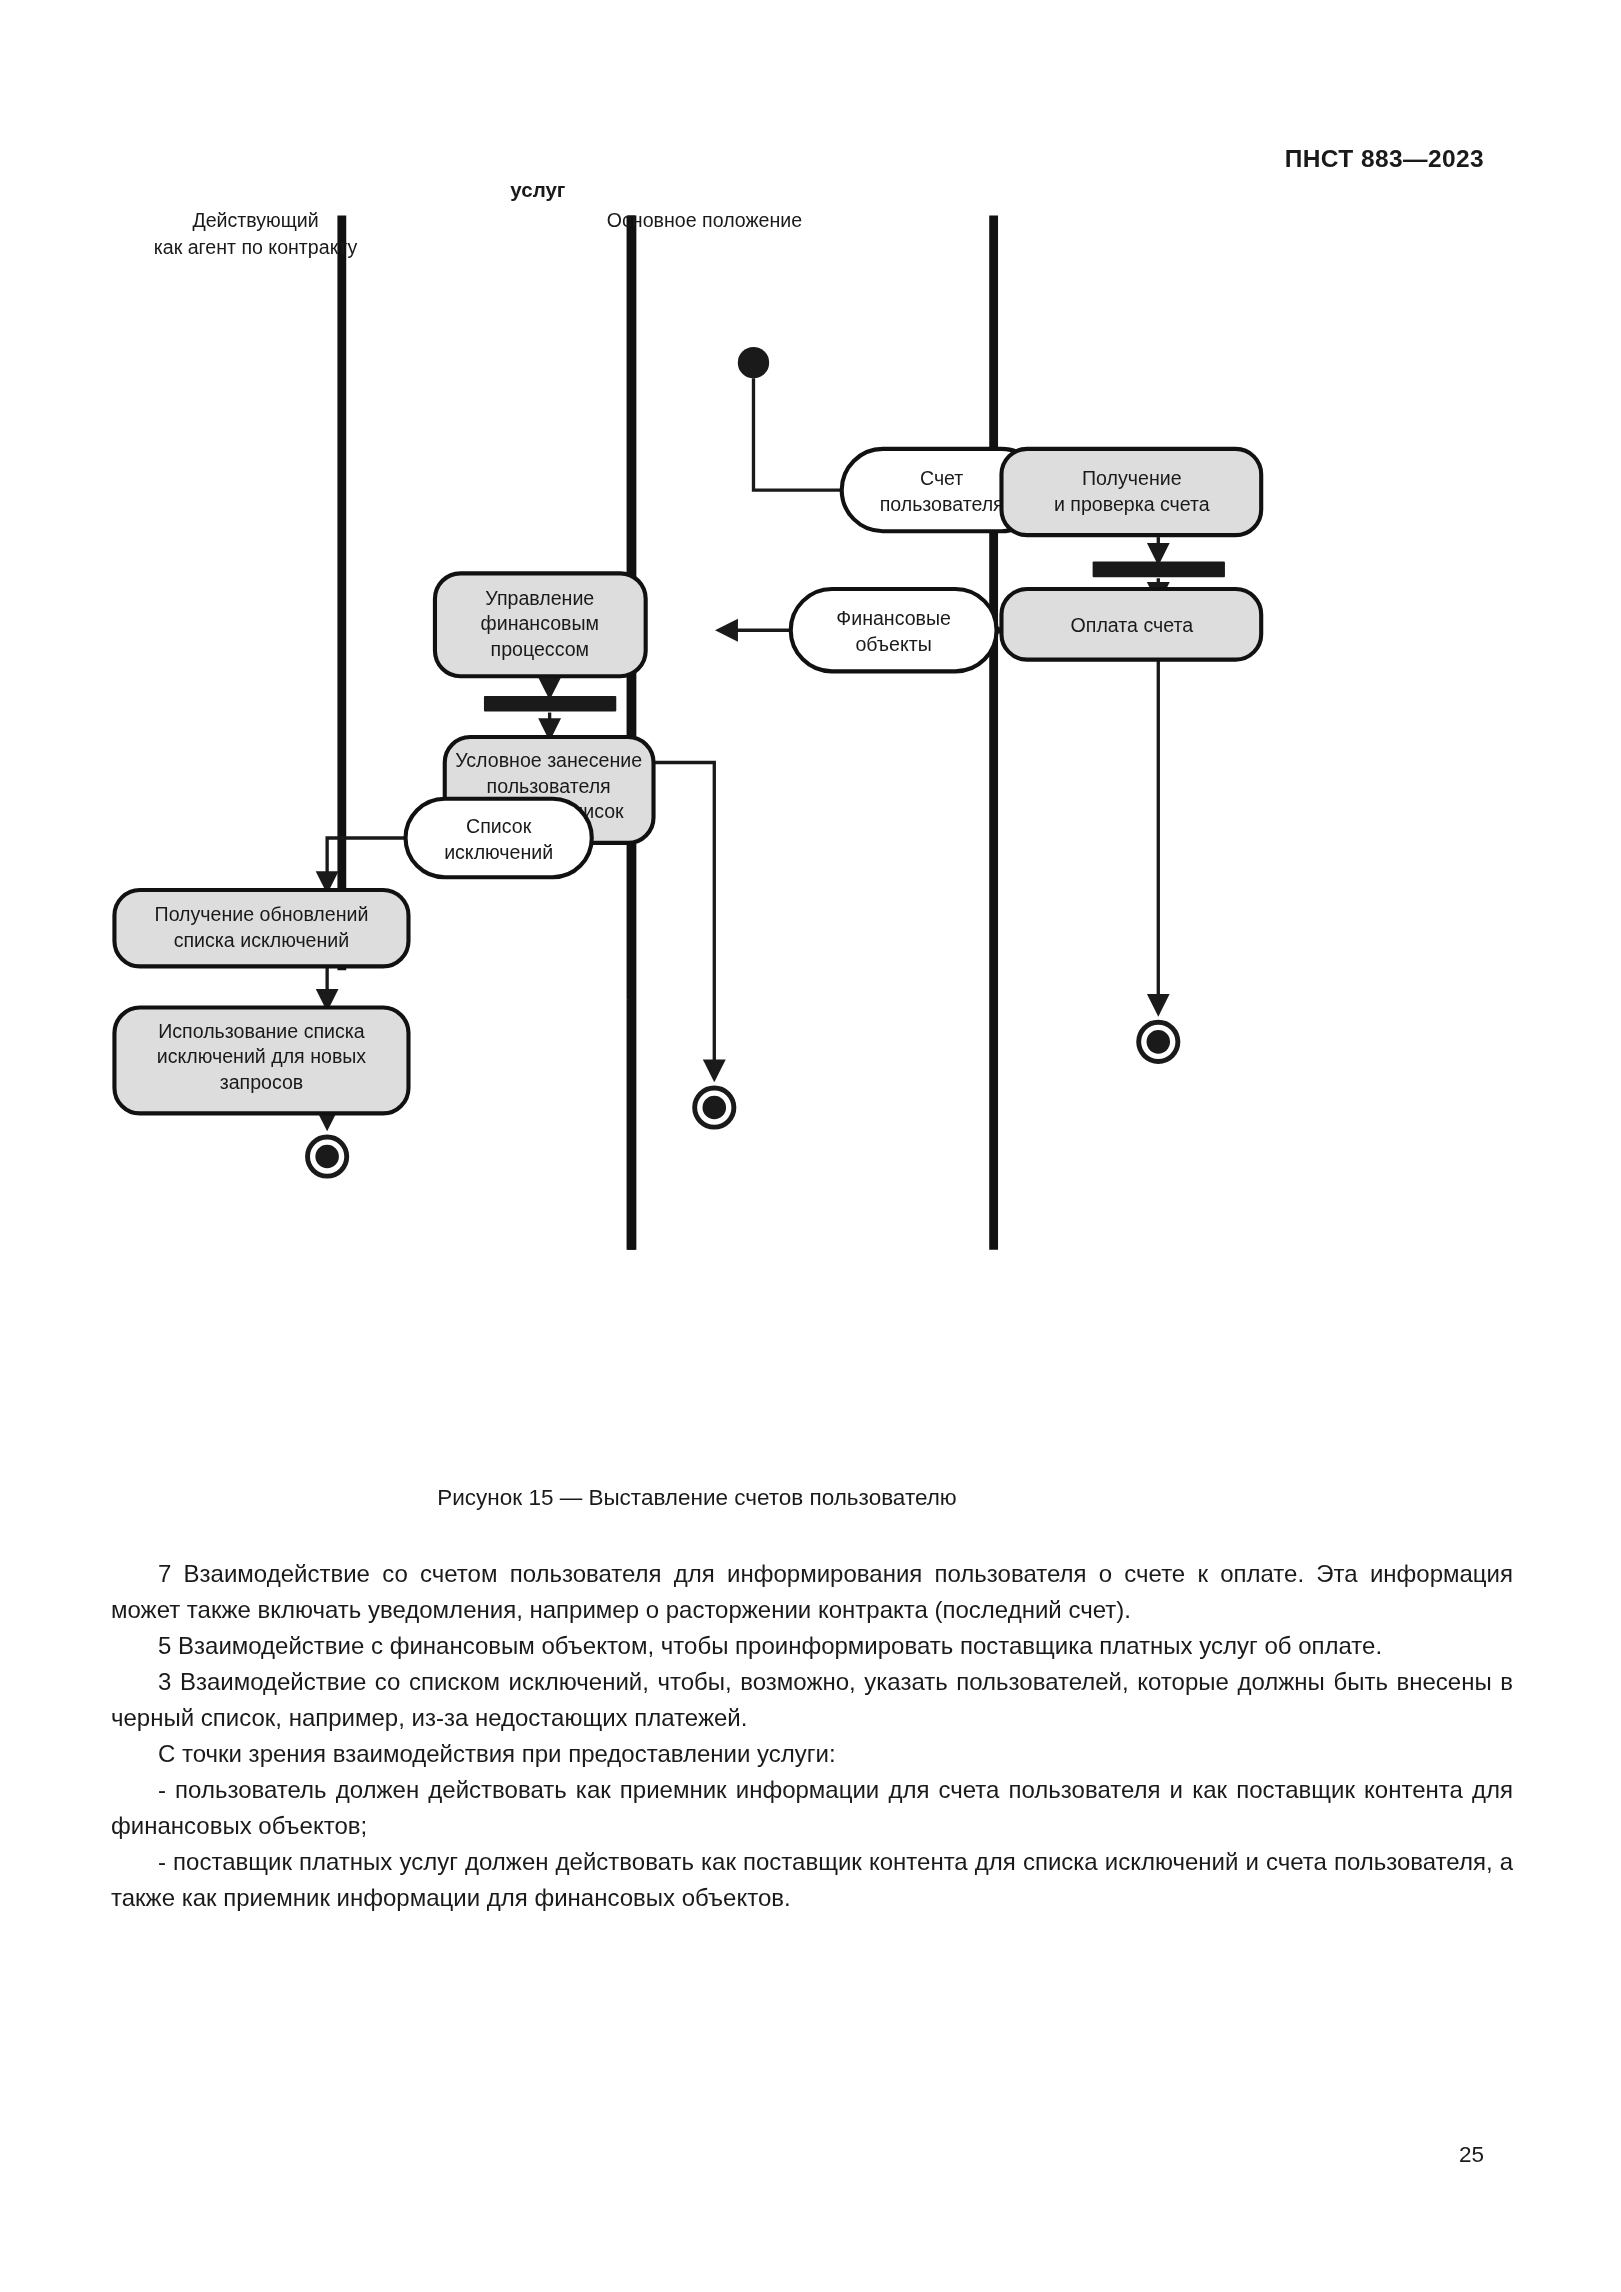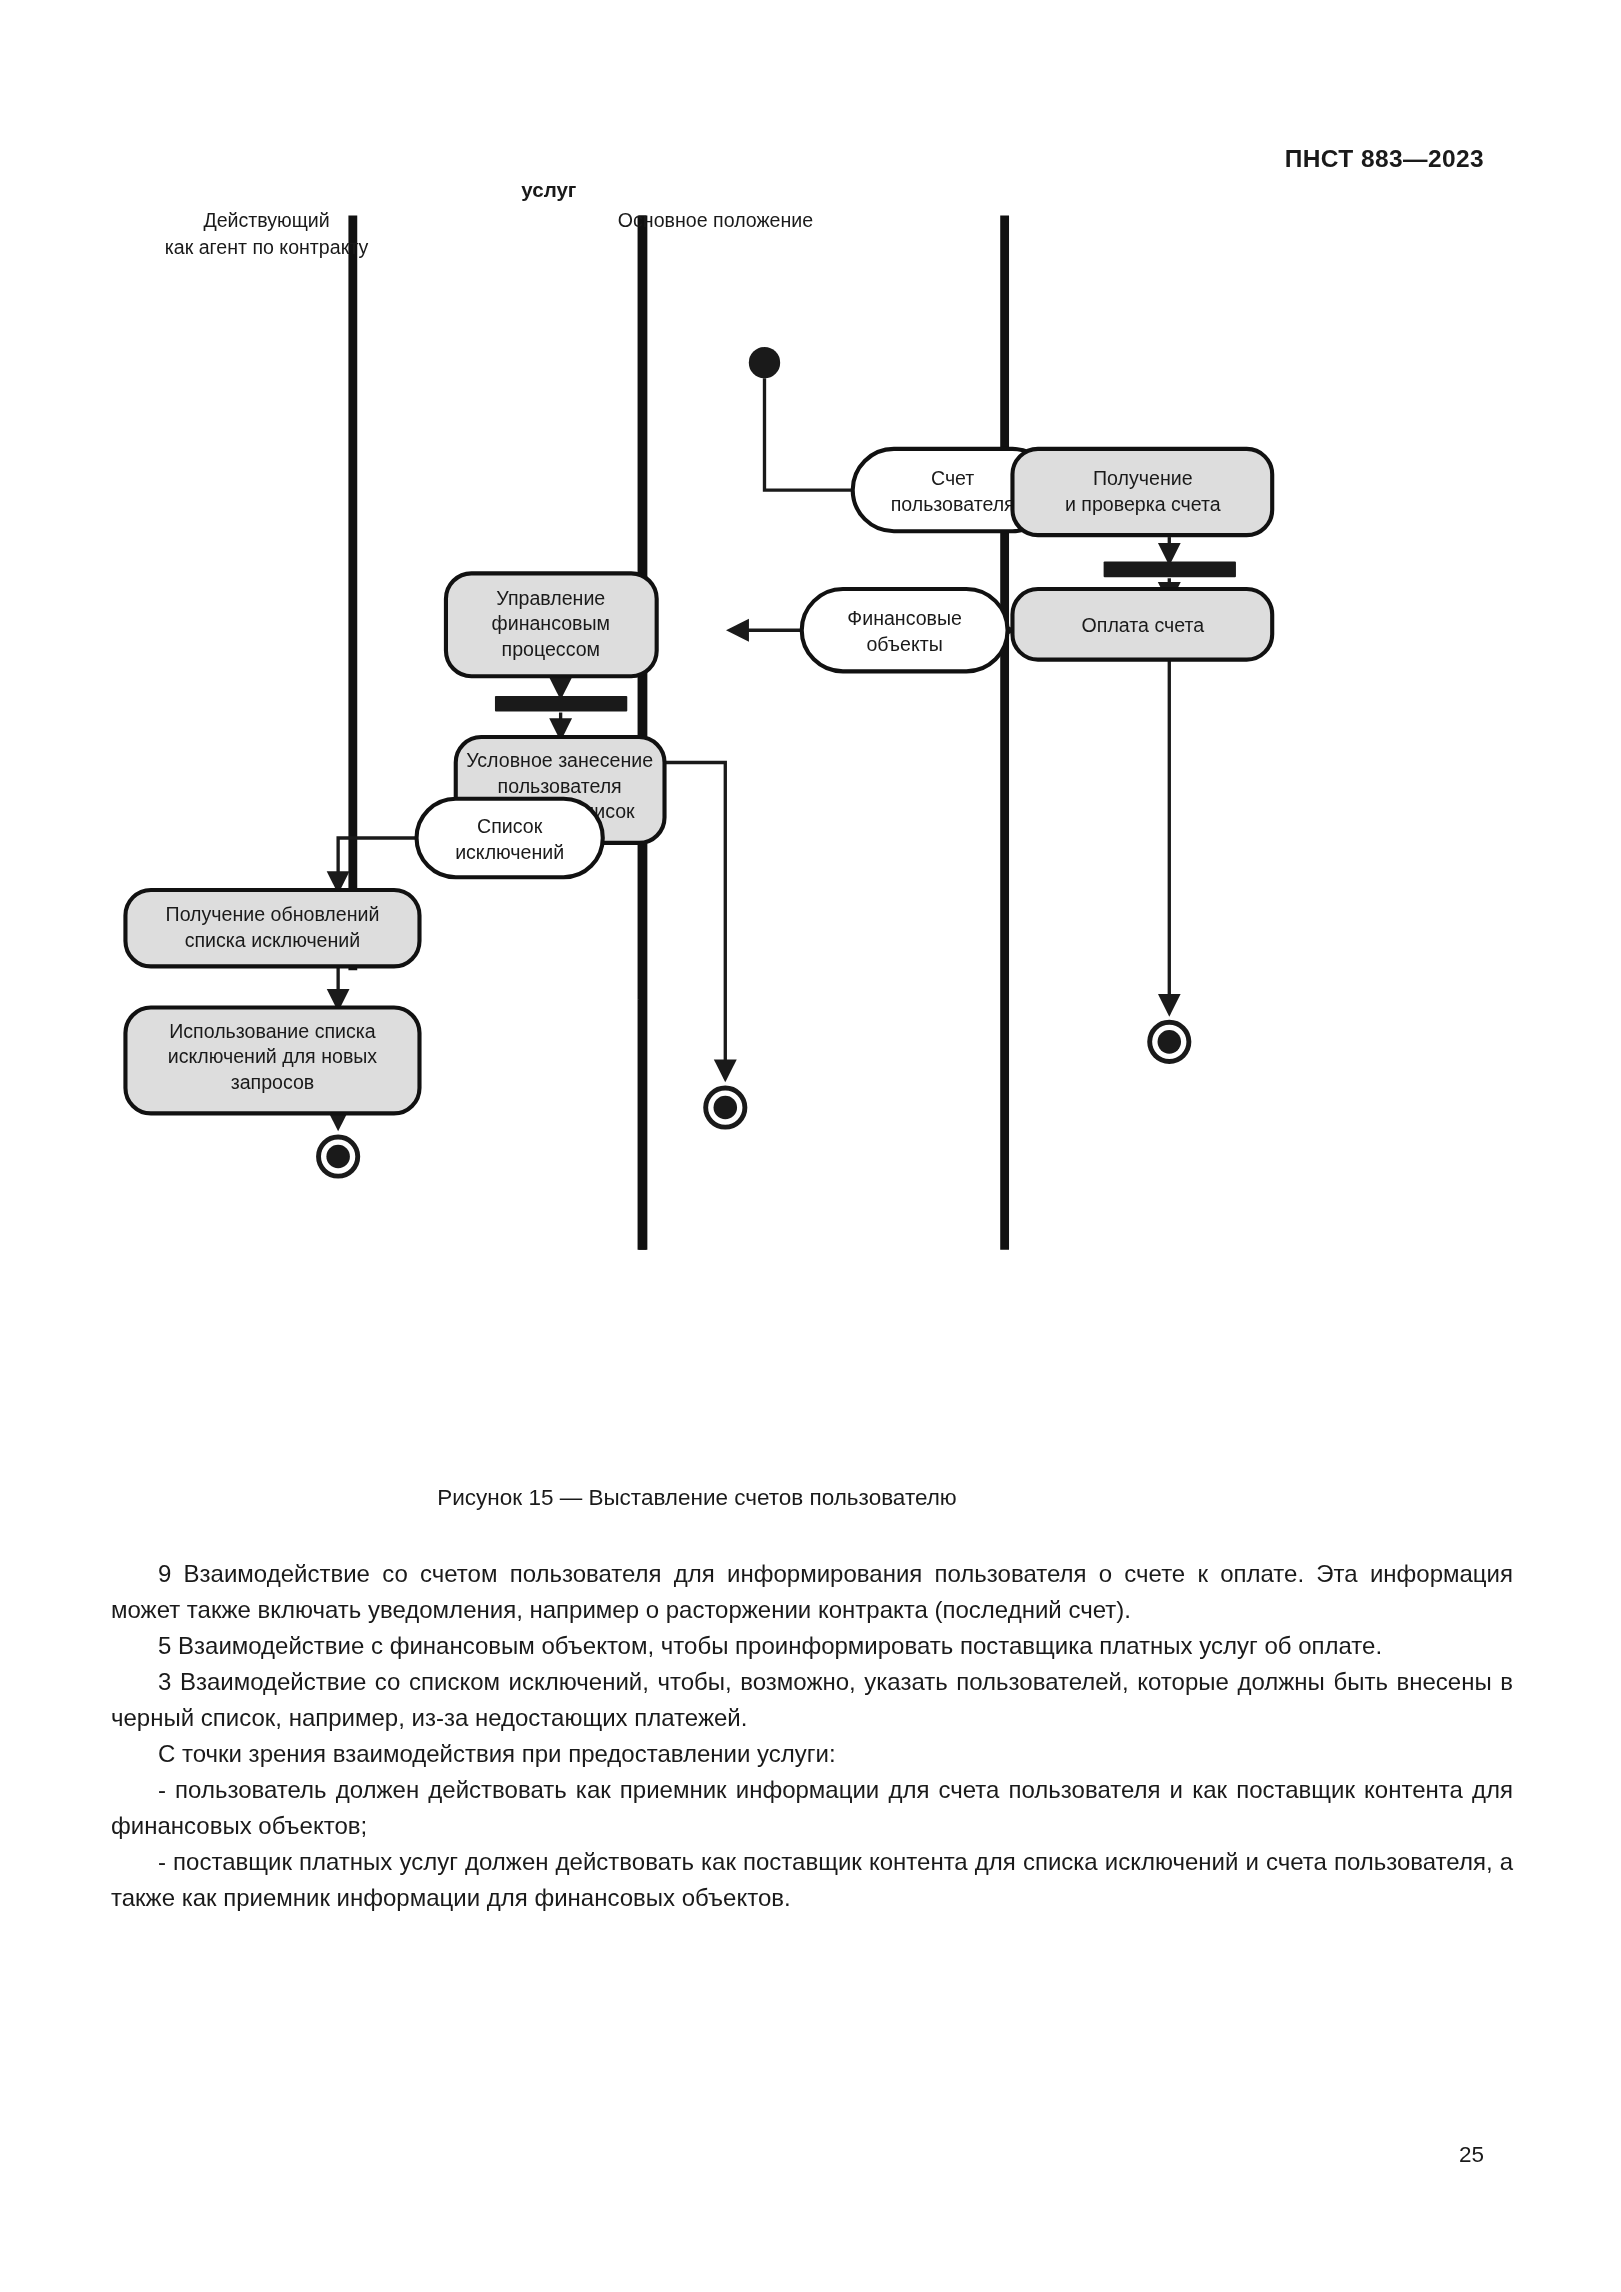--- a/index.html
+++ b/index.html
@@ -31,21 +31,21 @@
     font-size: 24.5px;
     font-weight: bold;
     letter-spacing: 0.4px;
     white-space: nowrap;
   }
 
   
   .figure {
     position: absolute;
     top: 186px;
-    left: 98px;
+    left: 87px;
     width: 1431px;
     height: 1304px;
   }
   .figure svg { display: block; }
 
   .cap {
     position: absolute;
     top: 1485px;
     left: 0;
     width: 1394px;
@@ -257,21 +257,21 @@
         <circle cx="1093" cy="873" r="20" fill="none" stroke="#1a1a1a" stroke-width="5"></circle>
         <circle cx="1093" cy="873" r="12" fill="#1a1a1a"></circle>
       </g>
 
     </svg>
   </div>
 
   <div class="cap">Рисунок 15 — Выставление счетов пользователю</div>
 
   <div class="body-text">
-    <p class="ind">9  Взаимодействие со счетом пользователя для информирования пользователя о счете к оплате. Эта информация может также включать уведомления, например о расторжении контракта (последний счет).</p>
+    <p class="ind">7  Взаимодействие со счетом пользователя для информирования пользователя о счете к оплате. Эта информация может также включать уведомления, например о расторжении контракта (последний счет).</p>
     <p class="ind">5  Взаимодействие с финансовым объектом, чтобы проинформировать поставщика платных услуг об оплате.</p>
     <p class="ind">3  Взаимодействие со списком исключений, чтобы, возможно, указать пользователей, которые должны быть внесены в черный список, например, из-за недостающих платежей.</p>
     <p class="ind">С точки зрения взаимодействия при предоставлении услуги:</p>
     <p class="ind">- пользователь должен действовать как приемник информации для счета пользователя и как поставщик контента для финансовых объектов;</p>
     <p class="ind">- поставщик платных услуг должен действовать как поставщик контента для списка исключений и счета пользователя, а также как приемник информации для финансовых объектов.</p>
   </div>
 
   <div class="page-num">25</div>
 
 </div>

